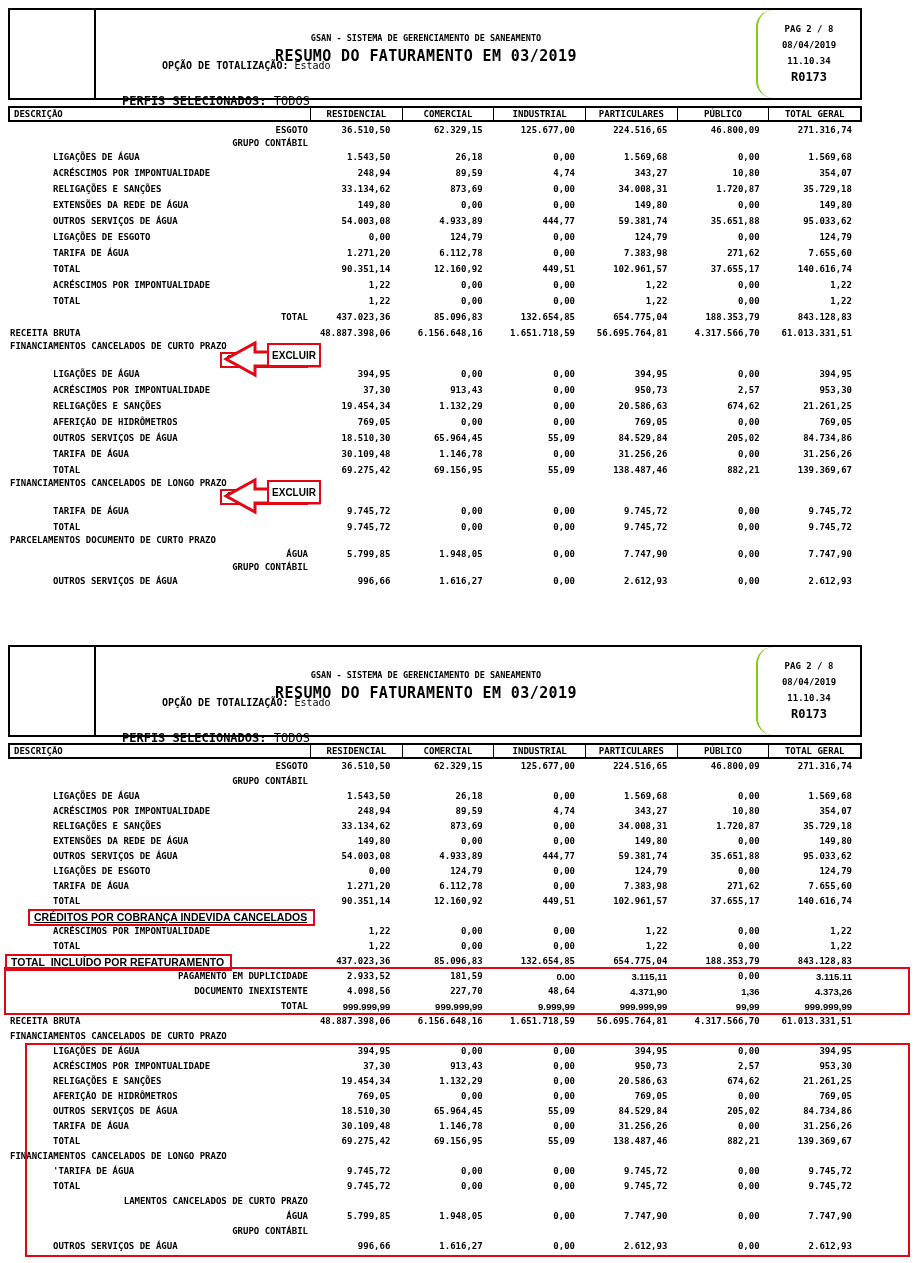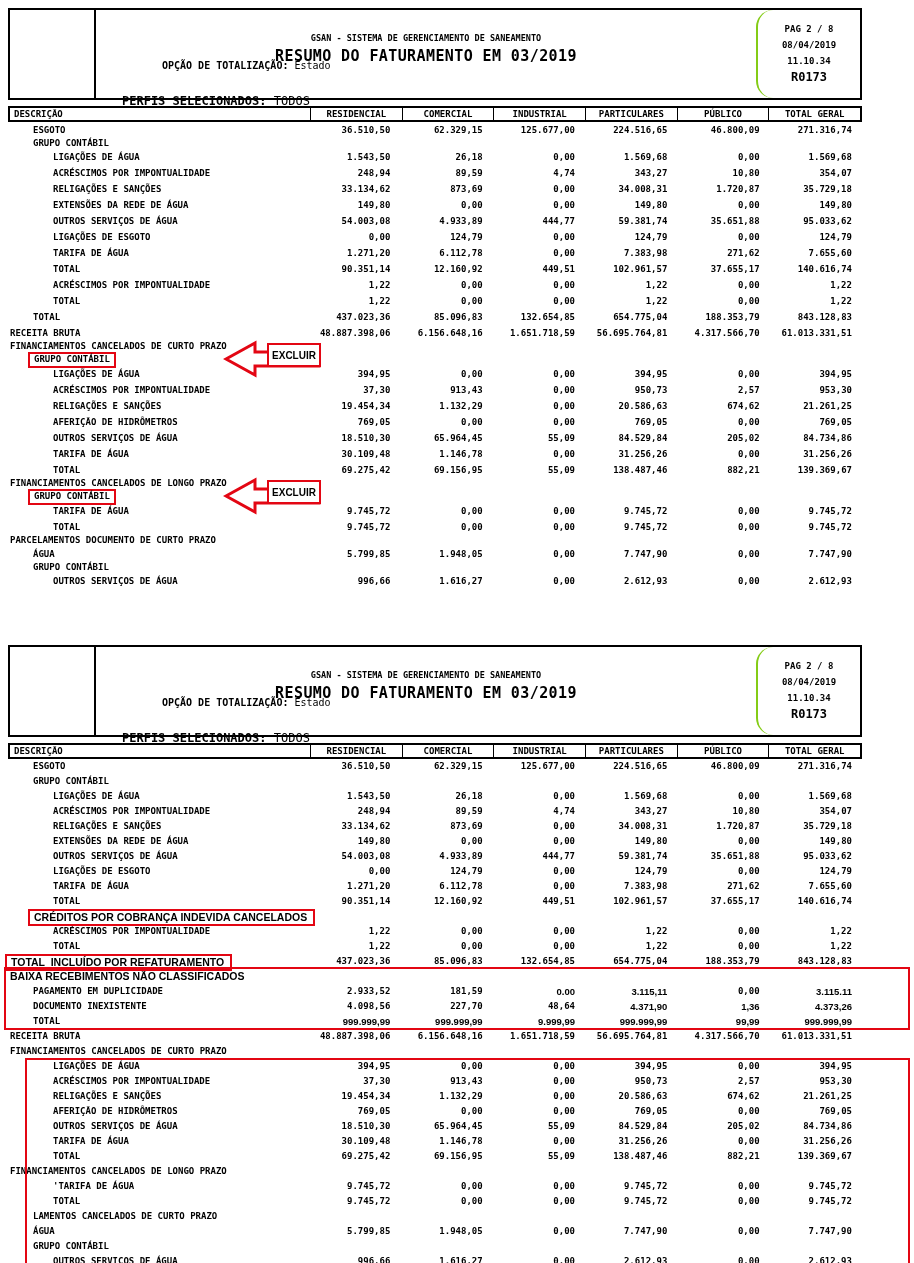--- a/index.html
+++ b/index.html
@@ -29,29 +29,29 @@
   .hc{box-sizing:border-box;line-height:13px;border-left:1.5px solid #000;text-align:center;}
   .hc.desc{width:300px;border-left:none;text-align:left;padding-left:4px;}
   .hc.num{flex:1 1 0;}
 
   .row{display:flex;height:16px;line-height:16px;font-size:9px;font-weight:700;position:relative;}
   #r2 .row{height:15px;line-height:15px;}
   .row.tight{height:11px;line-height:11px;}
   .row.bx{height:14px;line-height:13px;}
   .row.hs{height:13px;line-height:12px;}
   .lbl{width:300px;white-space:pre;box-sizing:border-box;overflow:visible;}
-  .ind0{padding-left:2px;} .ind1{padding-left:25px;} .ind2{padding-left:45px;}
+  .ind0{padding-left:2px;} .ind1{padding-left:25px;text-align:right;} .ind2{padding-left:45px;}
   .val{flex:1 1 0;text-align:right;padding-right:10px;box-sizing:border-box;white-space:pre;}
 
   .sansh{font-family:"Liberation Sans",sans-serif;font-weight:700;font-size:10.5px;letter-spacing:0;}
   .valsans{font-family:"Liberation Sans",sans-serif;font-weight:700;font-size:9.5px;}
   .boxedmono{display:inline-block;border:2px solid #e30613;padding:0 4px;margin-left:-5px;
              line-height:11px;height:12px;background:transparent;position:relative;z-index:3;}
   .boxedsans{display:inline-block;border:2px solid #e30613;padding:1px 6px 1px 4px;margin-left:-5px;
-             line-height:11px;background:transparent;position:relative;z-index:3;}
+             line-height:11px;background:transparent;position:relative;z-index:3;text-decoration:underline;}
 
   
   .seg{position:relative;}
   .overlay{position:absolute;border:2px solid #e30613;pointer-events:none;z-index:4;}
   .ov-full{left:-4px;right:-48px;top:-2px;bottom:-1px;}
   .ov-inset{left:17px;right:-48px;top:-1px;bottom:-3px;}
 
   .excl{position:absolute;left:215px;top:-12px;width:100px;height:38px;z-index:6;}
   .excl svg{position:absolute;left:0;top:0;display:block;}
   .exclbox{position:absolute;left:44px;top:3px;width:54px;height:24px;border:2px solid #e30613;
@@ -476,23 +476,20 @@
             <div class="val">437.023,36</div>
             <div class="val">85.096,83</div>
             <div class="val">132.654,85</div>
             <div class="val">654.775,04</div>
             <div class="val">188.353,79</div>
             <div class="val">843.128,83</div>
           </div>
         </div>
         <div class="seg">
           <div class="overlay ov-full"></div>
-          <div class="row hs">
-            <div class="lbl ind0"><span class="sansh">BAIXA RECEBIMENTOS NÃO CLASSIFICADOS</span></div>
-          </div>
           <div class="row">
             <div class="lbl ind1"><span>PAGAMENTO EM DUPLICIDADE</span></div>
             <div class="val">2.933,52</div>
             <div class="val">181,59</div>
             <div class="val valsans">0.00</div>
             <div class="val valsans">3.115,11</div>
             <div class="val">0,00</div>
             <div class="val valsans">3.115.11</div>
           </div>
           <div class="row">

